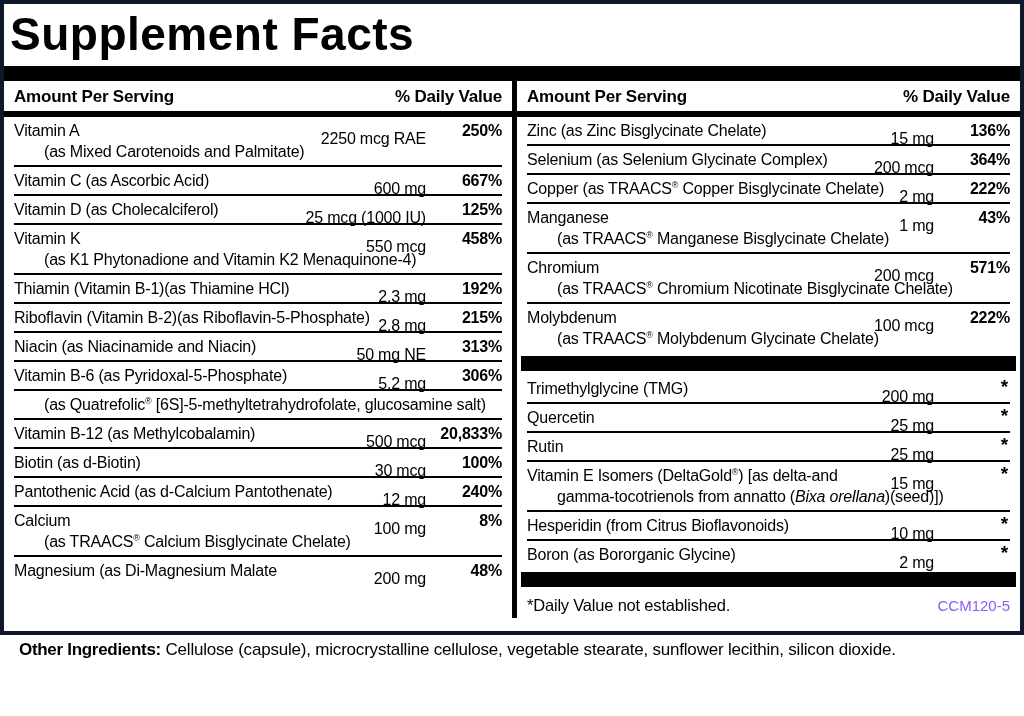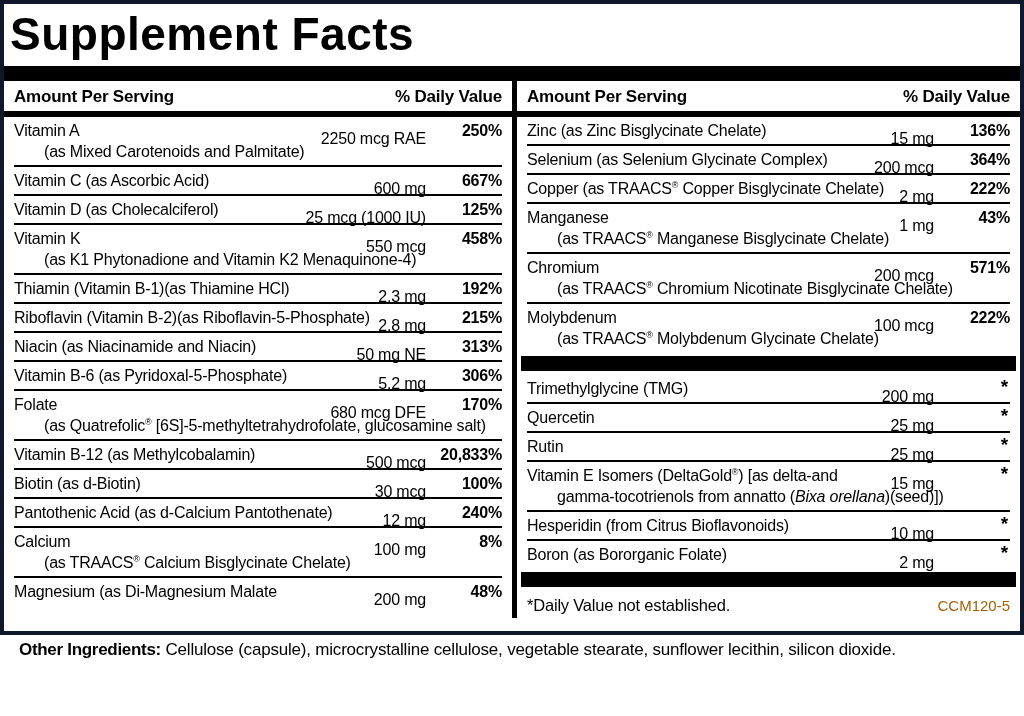--- a/index.html
+++ b/index.html
@@ -34,21 +34,21 @@
   .name { display:inline-block; }
   .amt { position:absolute; right:76px; top:0; white-space:nowrap;margin-top:8px; }
   .dv  { position:absolute; right:0; top:0; white-space:nowrap;font-weight:bold; }
   .dv.star { font-size:19px; top:-2px; right:2px; }
   .sub { padding-left:30px; white-space:nowrap; }
   .section-bar { height:15px; background:#000; margin:4px -6px; }
   .footnote-row {
     display:flex; justify-content:space-between; align-items:baseline;
     padding:5px 0 3px; font-size:16.5px; letter-spacing:-0.2px;
   }
-  .product-code { color:#a16207; font-size:15px; letter-spacing:0; }
+  .product-code { color:#8b5cf6; font-size:15px; letter-spacing:0; }
   .other-ingredients { padding:5px 0 0 19px; font-size:17px; letter-spacing:-0.2px; }
   .other-ingredients b { letter-spacing:-0.3px; }
   sup.reg { font-size:9px; vertical-align:super; line-height:0; }
   i { font-style:italic; }
 </style>
 </head>
 <body>
 
 <div class="facts-box">
 
@@ -86,21 +86,20 @@
           <div class="row">
             <div class="row-main"><span class="name">Riboflavin (Vitamin B-2)(as Riboflavin-5-Phosphate)</span><span class="amt">2.8 mg</span><span class="dv">215%</span></div>
           </div>
           <div class="row">
             <div class="row-main"><span class="name">Niacin (as Niacinamide and Niacin)</span><span class="amt">50 mg NE</span><span class="dv">313%</span></div>
           </div>
           <div class="row">
             <div class="row-main"><span class="name">Vitamin B-6 (as Pyridoxal-5-Phosphate)</span><span class="amt">5.2 mg</span><span class="dv">306%</span></div>
           </div>
           <div class="row">
-            <div class="row-main"><span class="name">Folate</span><span class="amt">680 mcg DFE</span><span class="dv">170%</span></div>
             <div class="sub">(as Quatrefolic<sup class="reg">®</sup> [6S]-5-methyltetrahydrofolate, glucosamine salt)</div>
           </div>
           <div class="row">
             <div class="row-main"><span class="name">Vitamin B-12 (as Methylcobalamin)</span><span class="amt">500 mcg</span><span class="dv">20,833%</span></div>
           </div>
           <div class="row">
             <div class="row-main"><span class="name">Biotin (as d-Biotin)</span><span class="amt">30 mcg</span><span class="dv">100%</span></div>
           </div>
           <div class="row">
             <div class="row-main"><span class="name">Pantothenic Acid (as d-Calcium Pantothenate)</span><span class="amt">12 mg</span><span class="dv">240%</span></div>
@@ -154,21 +153,21 @@
             <div class="row-main"><span class="name">Rutin</span><span class="amt">25 mg</span><span class="dv star">*</span></div>
           </div>
           <div class="row">
             <div class="row-main"><span class="name">Vitamin E Isomers (DeltaGold<sup class="reg">®</sup>) [as delta-and</span><span class="amt">15 mg</span><span class="dv star">*</span></div>
             <div class="sub">gamma-tocotrienols from annatto (<i>Bixa orellana</i>)(seed)])</div>
           </div>
           <div class="row">
             <div class="row-main"><span class="name">Hesperidin (from Citrus Bioflavonoids)</span><span class="amt">10 mg</span><span class="dv star">*</span></div>
           </div>
           <div class="row">
-            <div class="row-main"><span class="name">Boron (as Bororganic Folate)</span><span class="amt">2 mg</span><span class="dv star">*</span></div>
+            <div class="row-main"><span class="name">Boron (as Bororganic Glycine)</span><span class="amt">2 mg</span><span class="dv star">*</span></div>
           </div>
           <div class="section-bar"></div>
         </div>
       <div class="footnote-row">
         <span>*Daily Value not established.</span>
         <span class="product-code">CCM120-5</span>
       </div>
     </div>
 
   </div>

